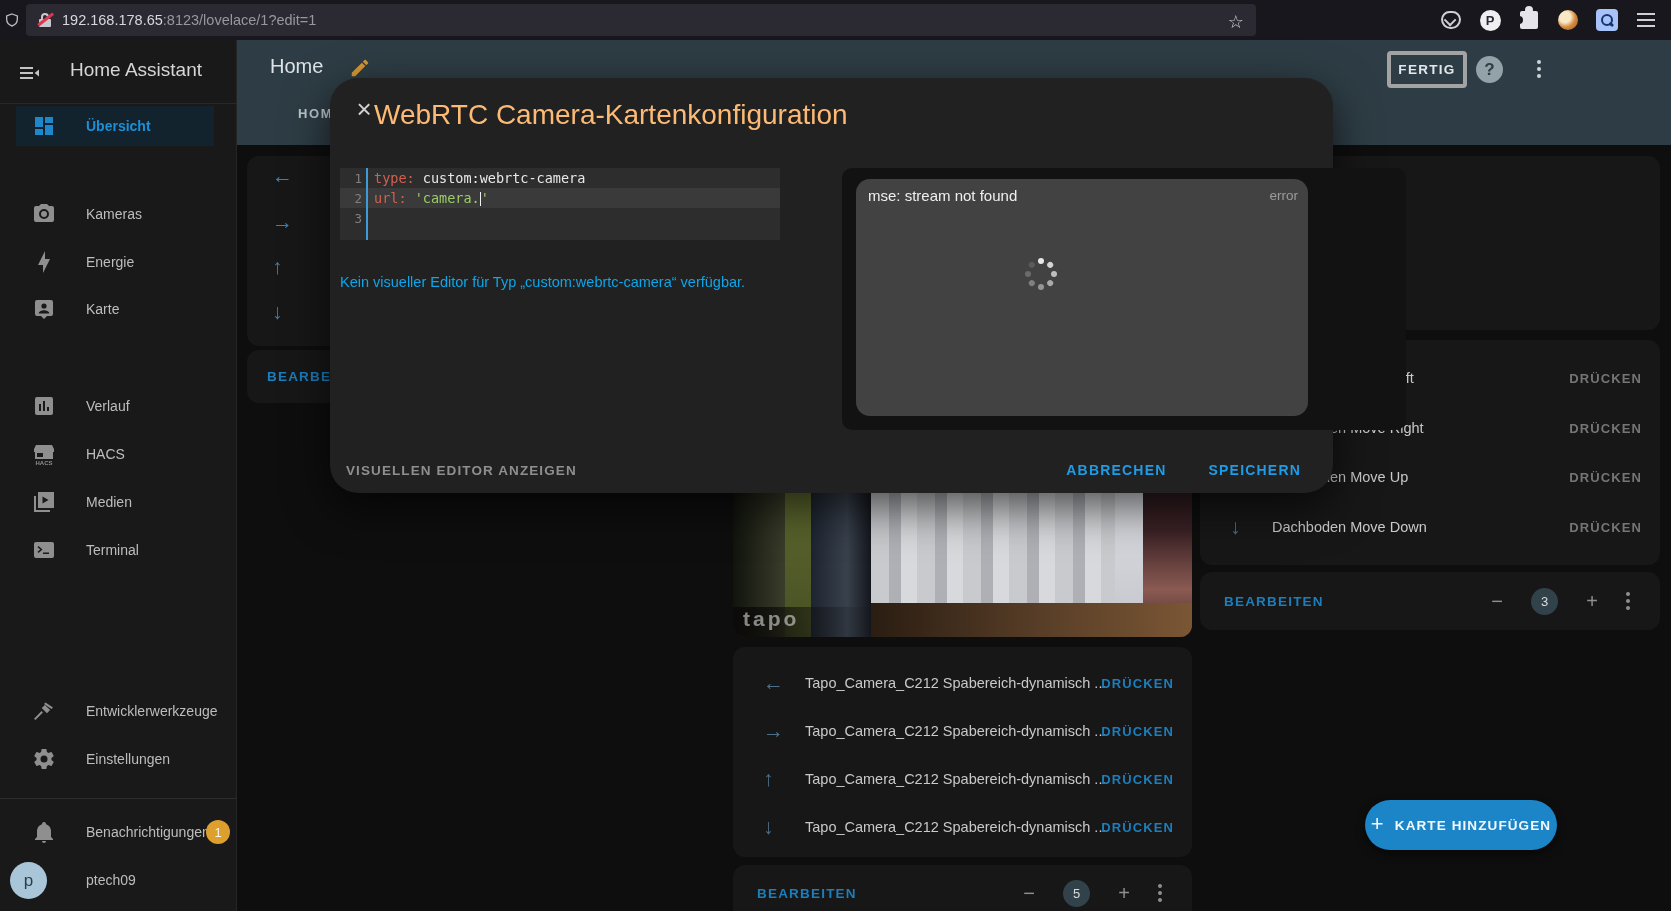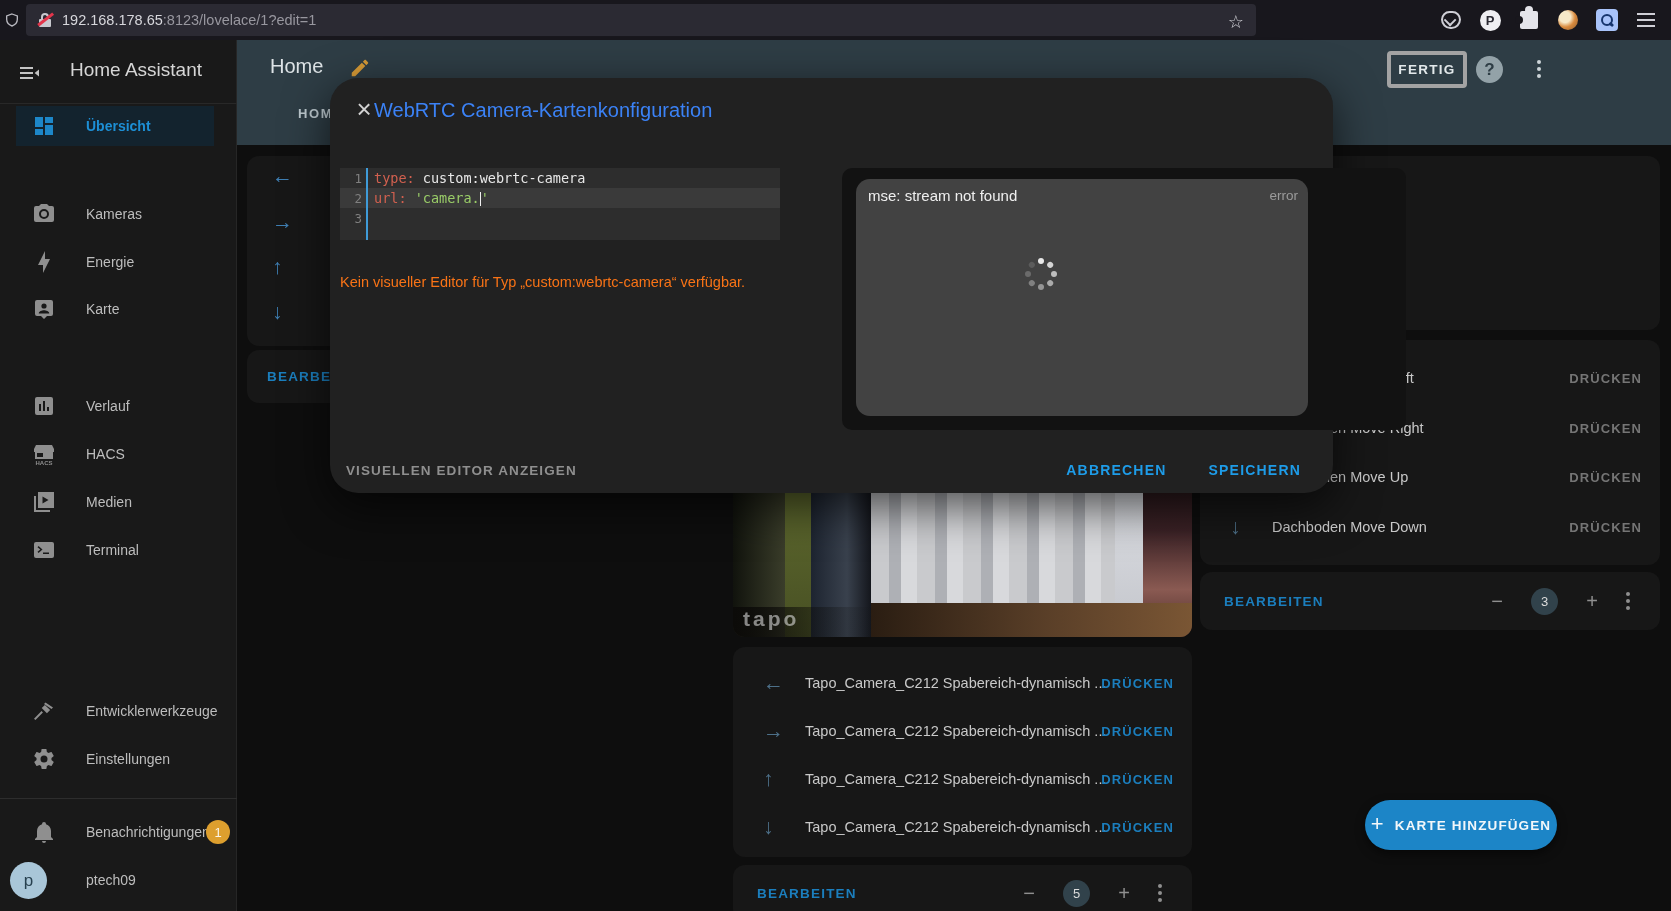--- a/index.html
+++ b/index.html
@@ -87,34 +87,34 @@
   .spinner i:nth-child(6){transform:rotate(225deg) translate(0,-13px); opacity:.38;}
   .spinner i:nth-child(7){transform:rotate(270deg) translate(0,-13px); opacity:.25;}
   .spinner i:nth-child(8){transform:rotate(315deg) translate(0,-13px); opacity:.15;}
   @keyframes rot { to { transform:rotate(360deg);} }
   
   #add-card-fab { position:absolute; left:1365px; top:800px; width:192px; height:50px; border-radius:25px; background:#1c85c7; color:#f2f7fa; display:flex; align-items:center; justify-content:center; gap:10px; font-size:13.5px; font-weight:bold; letter-spacing:1.1px; box-shadow:0 4px 10px rgba(0,0,0,.5); }
   #add-card-fab .plus { font-size:22px; font-weight:normal; margin-top:-2px; }
   
   #dialog { position:absolute; left:330px; top:78px; width:1003px; height:415px; background:#212121; border-radius:28px; box-shadow:0 14px 46px rgba(0,0,0,.65); z-index:50; }
   #dlg-close { position:absolute; left:20px; top:18px; width:28px; height:28px; color:#d2d2d2; font-size:26px; line-height:26px; text-align:center; }
-  #dlg-title { position:absolute; left:44px; top:21px; font-size:20px; color:#3b82f6; }
+  #dlg-title { position:absolute; left:44px; top:21px; font-size:28px; color:#fdba74; }
   #code-editor { position:absolute; left:10px; top:90px; width:440px; background:#2d2d2d; font-family:"DejaVu Sans Mono","Liberation Mono",monospace; font-size:13.5px; }
   .code-line { position:relative; height:20px; display:flex; align-items:center; }
   .code-line.active { background:#3a3a3a; }
   .code-line .gut { width:22px; text-align:right; color:#808080; font-size:12.5px; flex:none; }
   .code-line .guide { width:2px; height:100%; background:#3f9bd8; margin-left:4px; flex:none; }
   .code-line .code { padding-left:6px; white-space:pre; }
   .tok-key { color:#d1604f; }
   .tok-plain { color:#e8e8e8; }
   .tok-str { color:#9acd68; }
   .caret { display:inline-block; width:1px; height:14px; background:#f0f0f0; vertical-align:middle; }
   .code-pad { height:12px; background:#2d2d2d; display:flex; }
   .code-pad .guide { width:2px; background:#3f9bd8; margin-left:26px; }
-  #dlg-hint { position:absolute; left:10px; top:196px; font-size:14.5px; color:#f97316; }
+  #dlg-hint { position:absolute; left:10px; top:196px; font-size:14.5px; color:#0ea5e9; }
   #preview-wrap { position:absolute; left:512px; top:90px; width:564px; height:262px; background:#121212; border-radius:10px; }
   #preview-box { position:absolute; left:14px; top:11px; width:452px; height:237px; background:#424242; border-radius:14px; }
   #preview-msg { position:absolute; left:12px; top:8px; font-size:15px; color:#efefef; }
   #preview-badge { position:absolute; right:10px; top:9px; font-size:13.5px; color:#9b9b9b; }
   #dlg-footer-left { position:absolute; left:16px; bottom:15px; font-size:13.5px; font-weight:bold; letter-spacing:1.1px; color:#8f8f8f; }
   #dlg-footer-right { position:absolute; right:32px; bottom:15px; display:flex; gap:42px; }
   .dlg-btn { font-size:14px; font-weight:bold; letter-spacing:1.2px; color:#1e9ce8; }
   .clickable { cursor:pointer; }
   svg { display:block; }
 </style>

